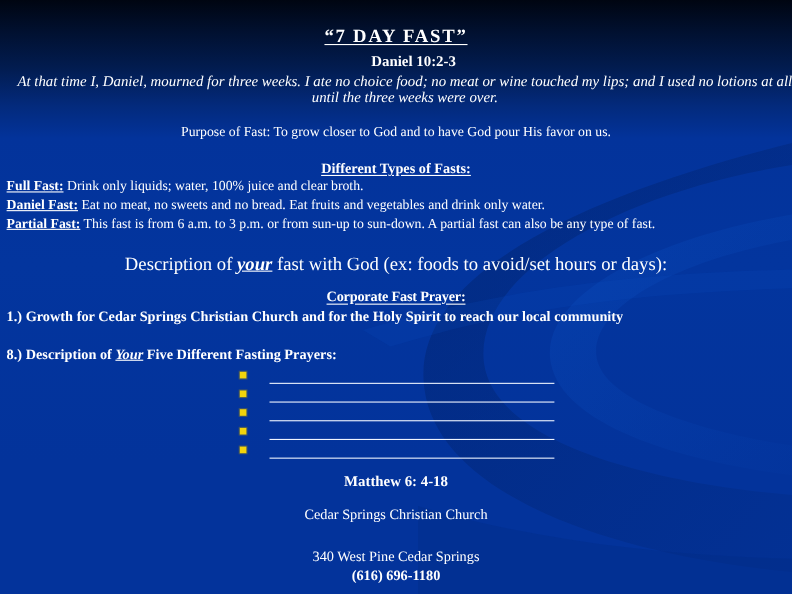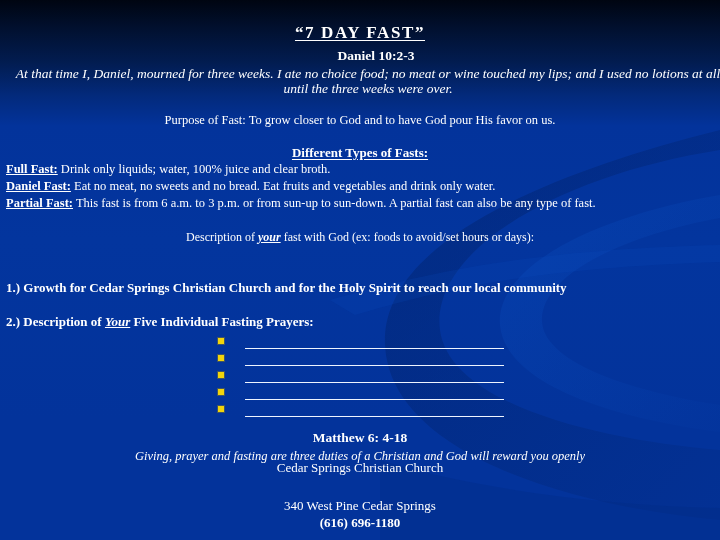--- a/index.html
+++ b/index.html
@@ -86,21 +86,21 @@
     font-size: 12.5px;
     padding-left: 6px;
   }
   .fast-line b {
     font-weight: bold;
     text-decoration: underline;
     text-underline-offset: 1px;
   }
 
   .desc-line {
-    font-size: 12px;
+    font-size: 17px;
   }
   .desc-line i.u {
     font-weight: bold;
     font-style: italic;
     text-decoration: underline;
     text-underline-offset: 1px;
   }
 
   .prayer-item {
     font-size: 13px;
@@ -197,25 +197,26 @@
     </div>
 
     <div class="row left fast-line" style="top:197px;">
       <b>Partial Fast:</b><span> This fast is from 6 a.m. to 3 p.m. or from sun-up to sun-down. A partial fast can also be any type of fast.</span>
     </div>
 
     <div class="row center desc-line" style="top:231px;">
       <span>Description of </span><i class="u">your</i><span> fast with God (ex:  foods to avoid/set hours or days):</span>
     </div>
 
+    <div class="row center section-head" style="top:263px; letter-spacing:-0.2px;">Corporate Fast Prayer:</div>
 
     <div class="row left prayer-item" style="top:281px;">1.) Growth for Cedar Springs Christian Church and for the Holy Spirit to reach our local community</div>
 
     <div class="row left prayer-item" style="top:315px;">
-      <span>2.) Description of </span><i class="u">Your</i><span>  Five Individual Fasting Prayers:</span>
+      <span>8.) Description of </span><i class="u">Your</i><span>  Five Different Fasting Prayers:</span>
     </div>
 
     <div id="blank-list">
       <div class="blank-row">
         <span class="blank-bullet"></span>
         <span class="blank-rule"></span>
       </div>
       <div class="blank-row">
         <span class="blank-bullet"></span>
         <span class="blank-rule"></span>
@@ -229,21 +230,20 @@
         <span class="blank-rule"></span>
       </div>
       <div class="blank-row">
         <span class="blank-bullet"></span>
         <span class="blank-rule"></span>
       </div>
     </div>
 
     <div class="row center verse-head" style="top:431px;">Matthew 6: 4-18</div>
 
-    <div class="row center verse-italic" style="top:450px;">Giving, prayer and fasting are three duties of a Christian and God will reward you openly</div>
 
     <div class="row center footer-line" style="top:461px;">Cedar Springs Christian Church</div>
 
     <div class="row center footer-line" style="top:499px;">340 West Pine Cedar Springs</div>
 
     <div class="row center footer-line" style="top:516px;font-weight:bold;">(616) 696-1180</div>
 
   </div>
 </div>
 

